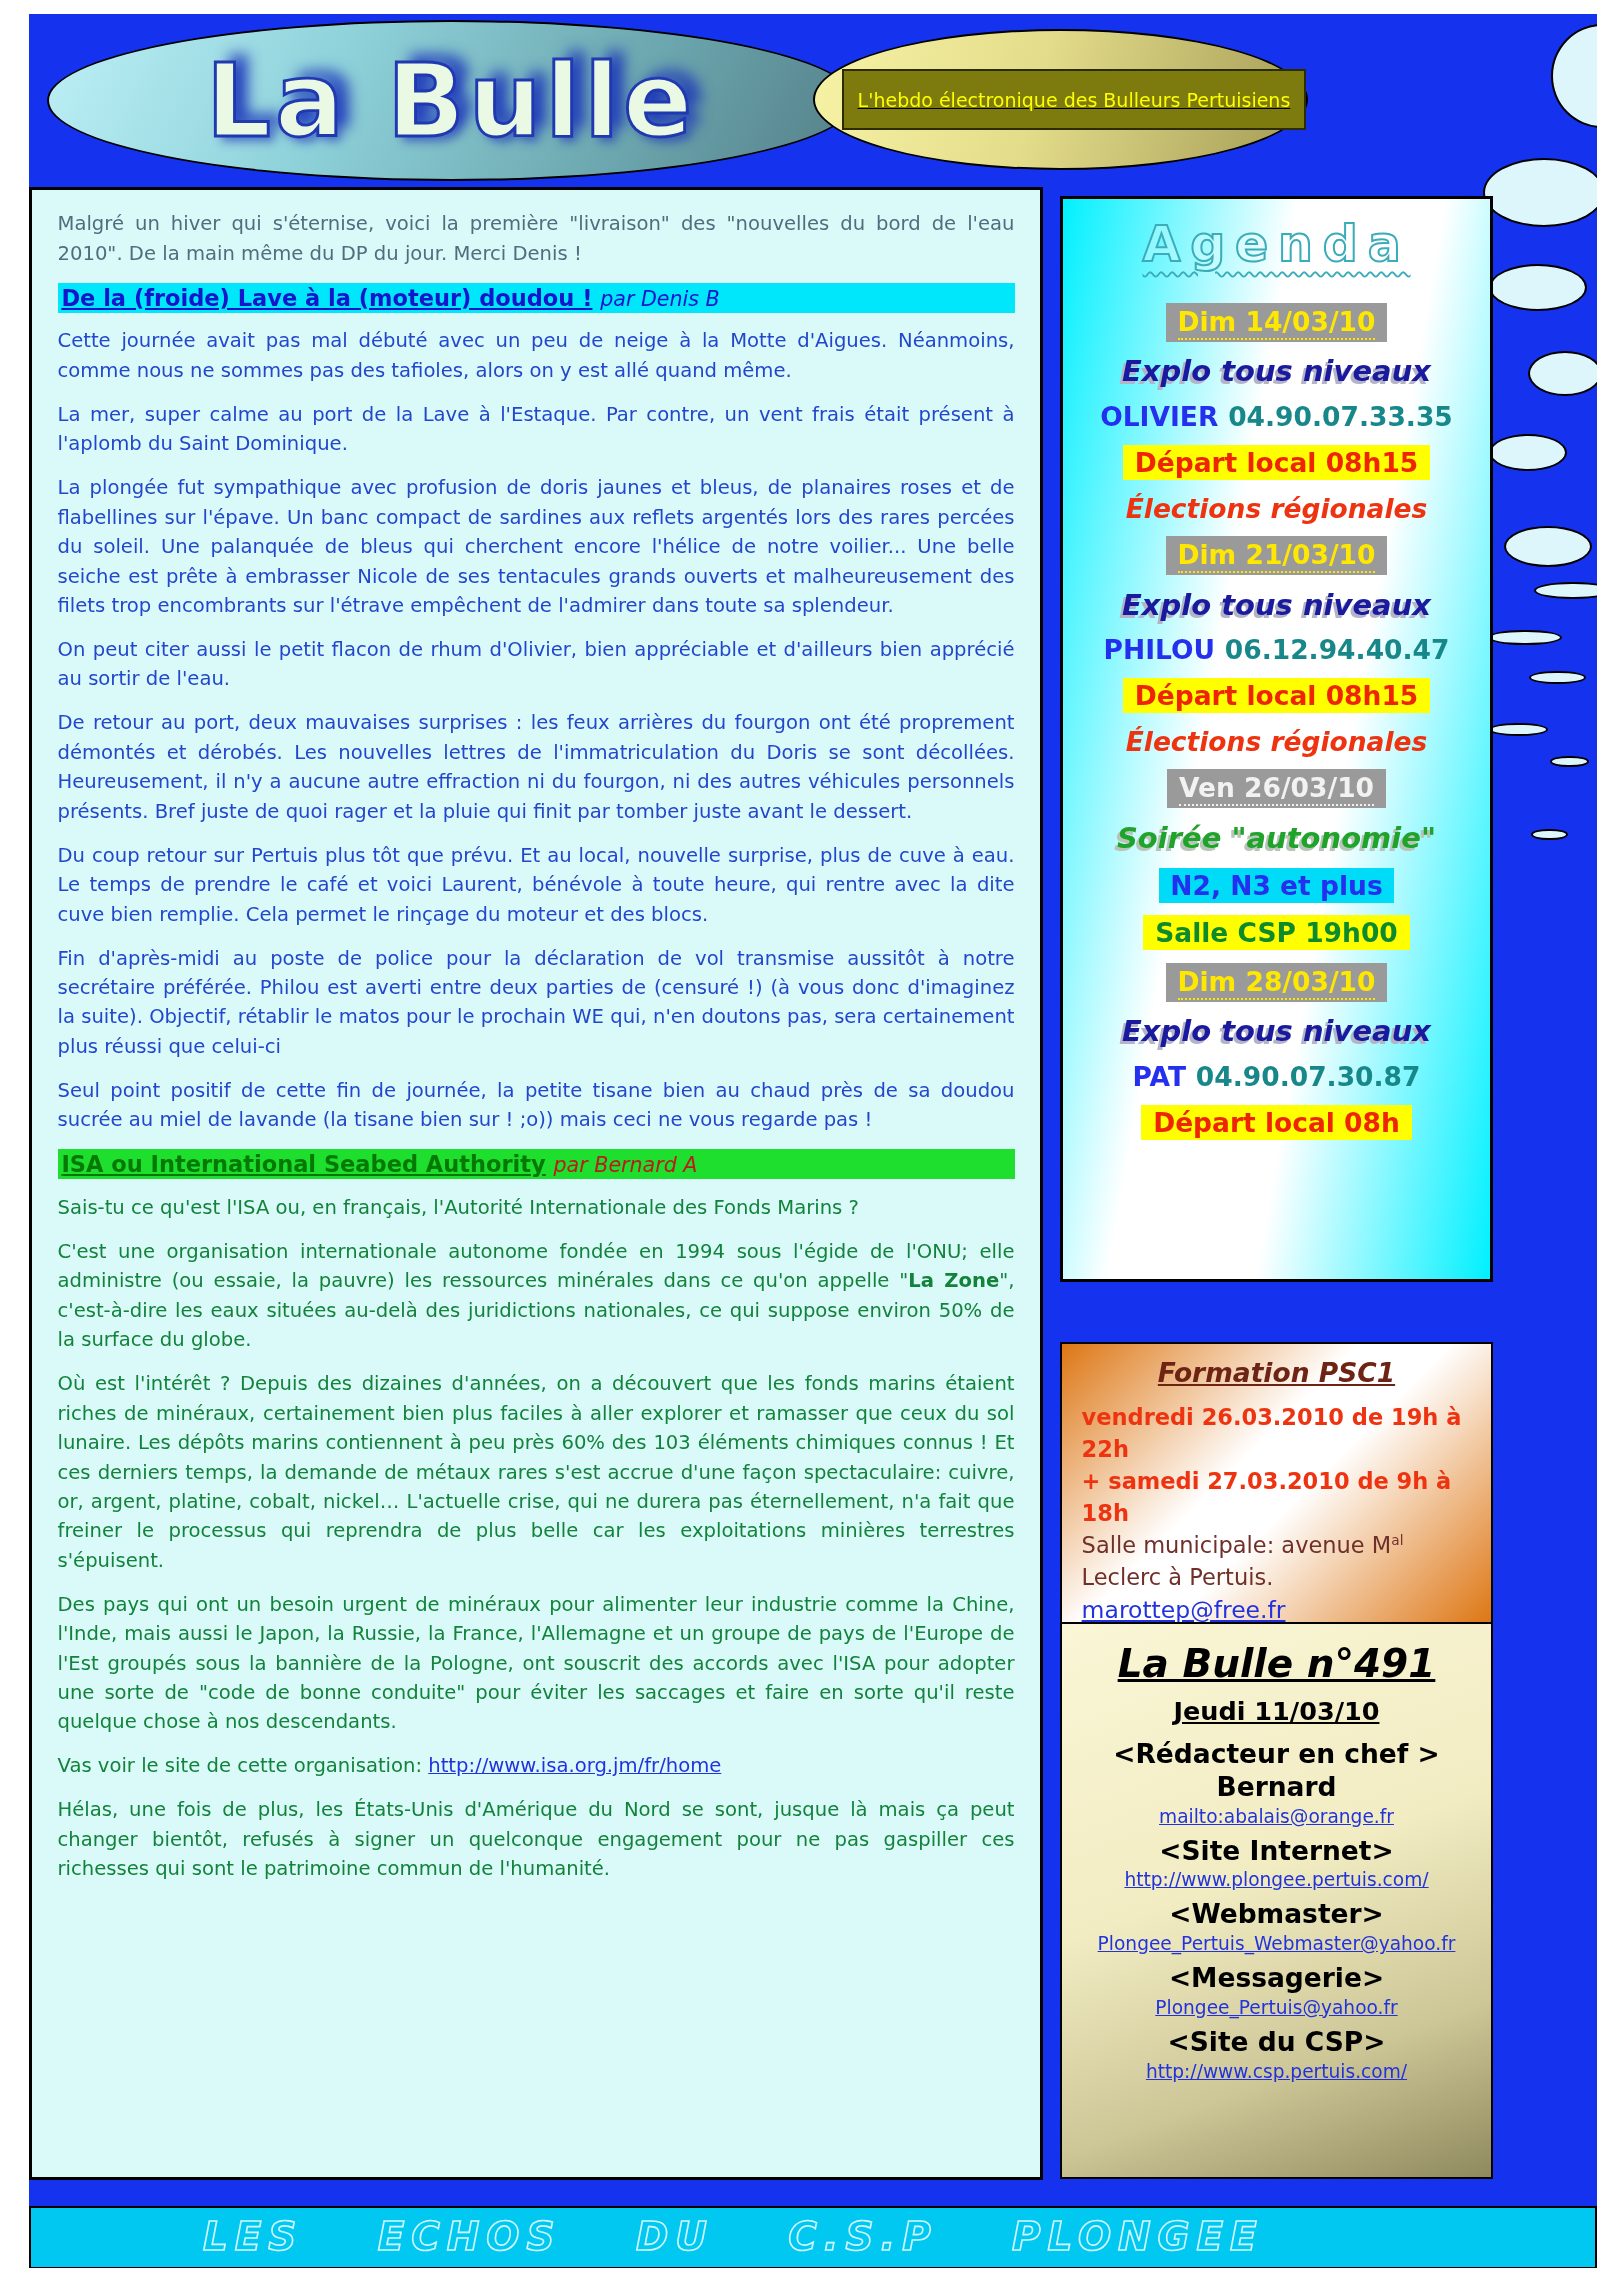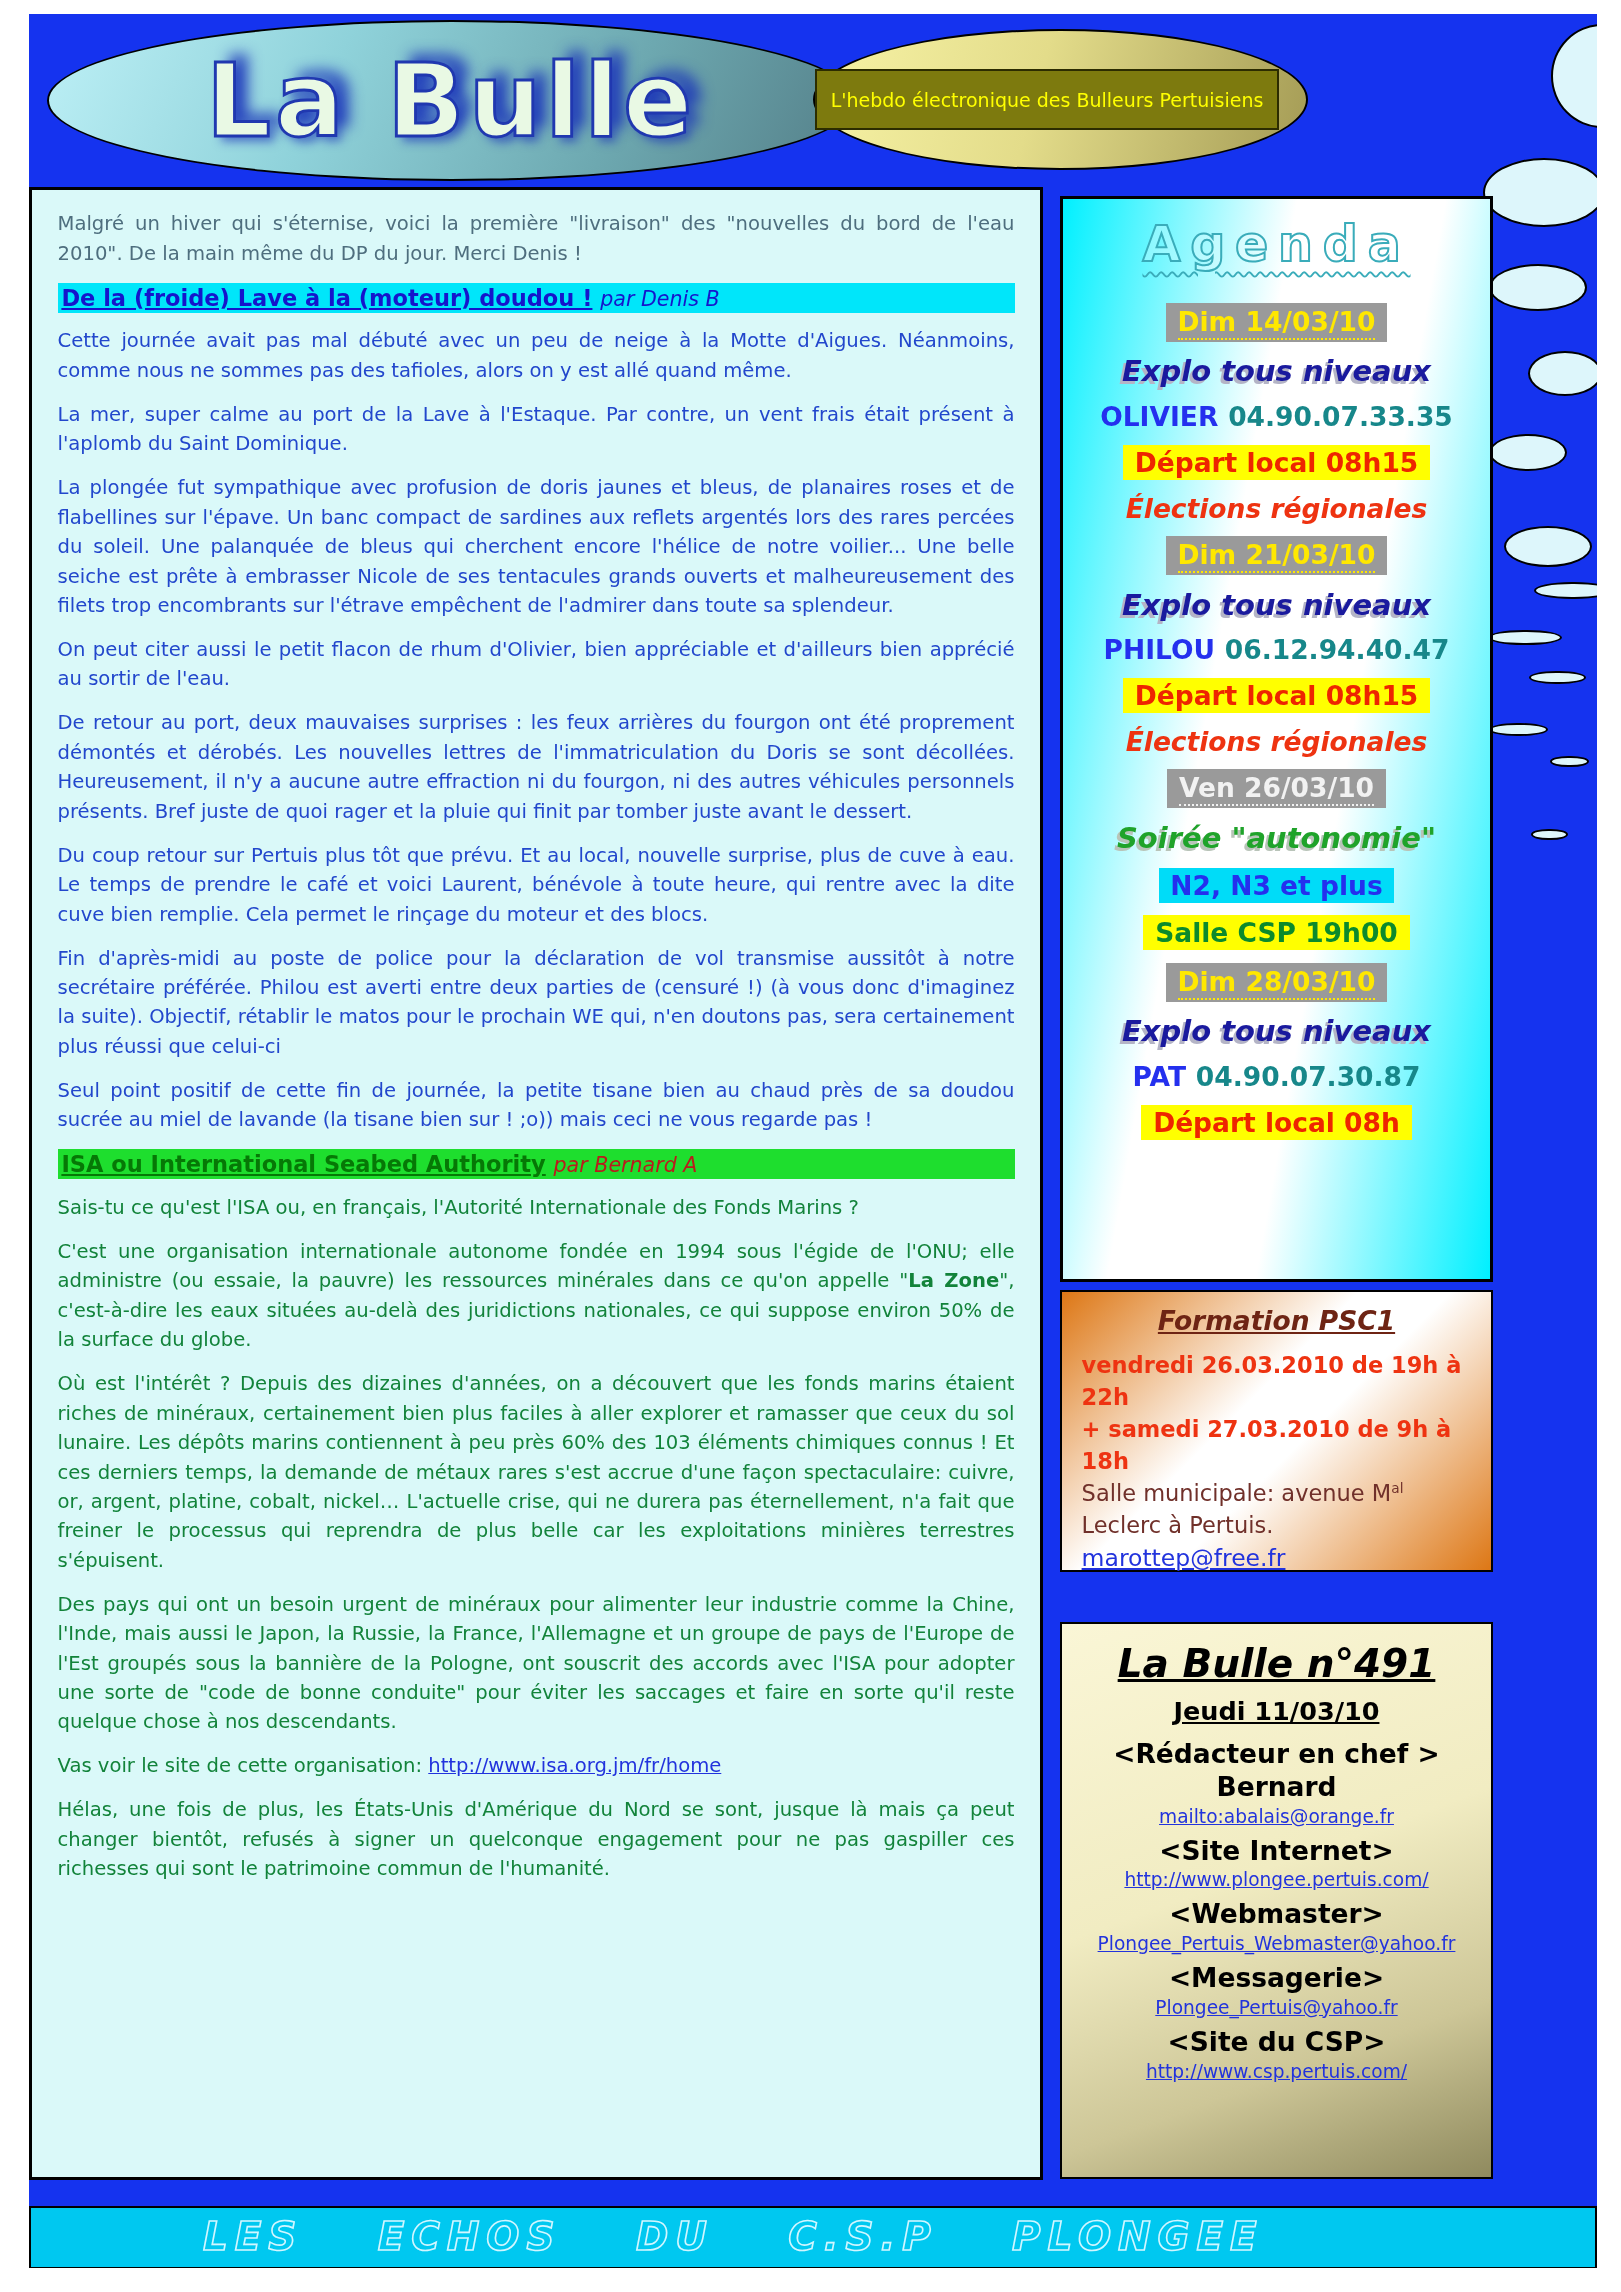--- a/index.html
+++ b/index.html
@@ -15,21 +15,21 @@
     border:2.9px solid #000; border-radius:50%;
     background:linear-gradient(115deg,#bdf0f6 0%,#8fd2da 35%,#6da8b0 70%,#547f88 100%);
     display:flex; align-items:center; justify-content:center; }
   .title-text { font-size:102px; font-weight:bold; letter-spacing:3.9px; color:#e9f9e4;
     -webkit-text-stroke:2.9px #2038b0;
     text-shadow:13.7px -7.8px 13.7px rgba(25,50,185,.8), 5.9px 5.9px 9.8px rgba(25,50,185,.55); }
 
   .tagline-ellipse { position:absolute; left:784px; top:15.7px; width:495px; height:141px;
     border:2.9px solid #000; border-radius:50%;
     background:linear-gradient(105deg,#f7f3a6 0%,#e3dc8a 45%,#a49b55 100%);
-    display:flex; align-items:center; justify-content:flex-start; }
+    display:flex; align-items:center; justify-content:flex-end;text-decoration:underline; }
   .tagline-box { background:#7d7a0e; border:2px solid #2c2c00; padding:17.6px 13.7px;
     white-space:nowrap; color:#ffff00; font-size:19px; }
 
   
   .bubble { position:absolute; background:#ddf6fb; border:2px solid #000; border-radius:50%; }
 
   
   .left-panel { position:absolute; left:0; top:173px; width:1014px; height:1993px;
     background:#daf9f9; border:3.9px solid #000; padding:19.6px 25.5px 9.8px 25.5px;
     overflow:hidden; }
@@ -66,21 +66,21 @@
   .contact { font-size:26.5px; font-weight:bold; }
   .contact .cname { color:#2430ee; margin-right:9.8px; }
   .contact .cphone { color:#17878a; }
   .chip { display:inline-block; font-size:26.5px; font-weight:bold; padding:2px 11.8px; }
   .chip.c-red-yellow { background:#ffff00; color:#ee2500; }
   .chip.c-blue-cyan  { background:#00dcf8; color:#2430ee; }
   .chip.c-green-yellow { background:#ffff00; color:#0c8a2c; }
   .ev-note { font-size:26.5px; font-weight:bold; font-style:italic; color:#ee3311; }
 
   
-  .psc1-panel { position:absolute; left:1031px; top:1276px; width:433px; height:282px;
+  .psc1-panel { position:absolute; left:1031px; top:1328px; width:433px; height:282px;
     border:2.9px solid #000; padding:13.7px 19.6px;
     background:linear-gradient(135deg,#dd7715 0%,#ffffff 42%,#ffffff 55%,#dd7715 100%); }
   .psc1-title { text-align:center; font-size:26.5px; font-weight:bold; font-style:italic;
     color:#6e2414; text-decoration:underline; margin-bottom:13.7px; }
   .psc1-line { font-size:22.5px; line-height:1.42; }
   .psc1-line.red { color:#ee3311; font-weight:bold; }
   .psc1-line.maroon { color:#70302a; }
   .psc1-line sup { font-size:13.7px; }
   .psc1-link { font-size:23.5px; }
 

